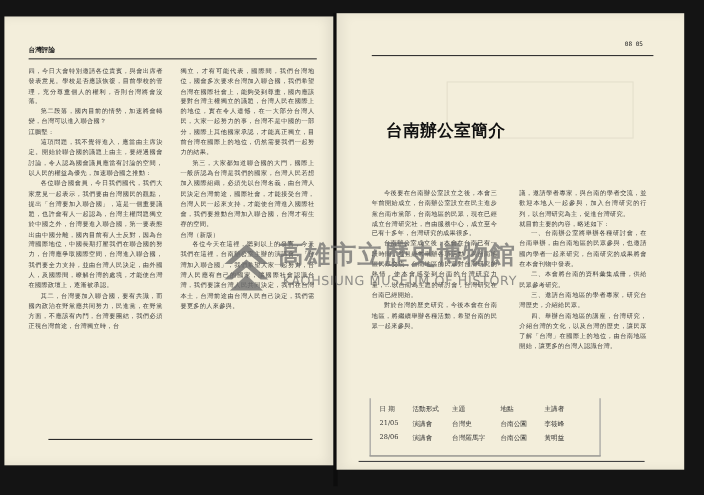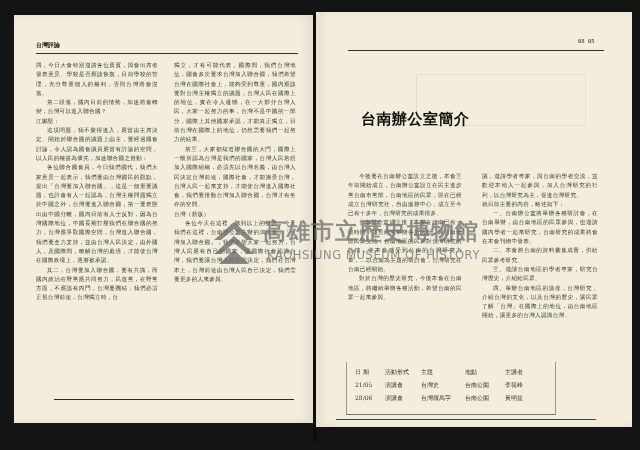--- a/index.html
+++ b/index.html
@@ -3,21 +3,21 @@
   <meta charset="utf-8">
   <style>
     html, body { margin: 0; padding: 0; }
     body {
       width: 640px; height: 450px; overflow: hidden;
       background: #141414;
       font-family: "DejaVu Sans", sans-serif;
       position: relative;
     }
     .spread {
-      position: absolute; left: 14px; top: 12px; width: 620px; height: 430px;
+      position: absolute; left: 4px; top: 12px; width: 620px; height: 430px;
     }
     .page {
       position: absolute; top: 0; height: 415px;
       background: #f3eedb;
       overflow: hidden;
     }
     .page-left { left: 0; width: 300px; top: 3px; height: 408px; box-shadow: inset -6px 0 10px rgba(0,0,0,0.08); }
     .page-right { left: 302px; width: 316px; box-shadow: inset 6px 0 10px rgba(0,0,0,0.06); }
     .gutter { position: absolute; left: 299px; top: 0; width: 4px; height: 430px; background: #0d0d0d; }
 

